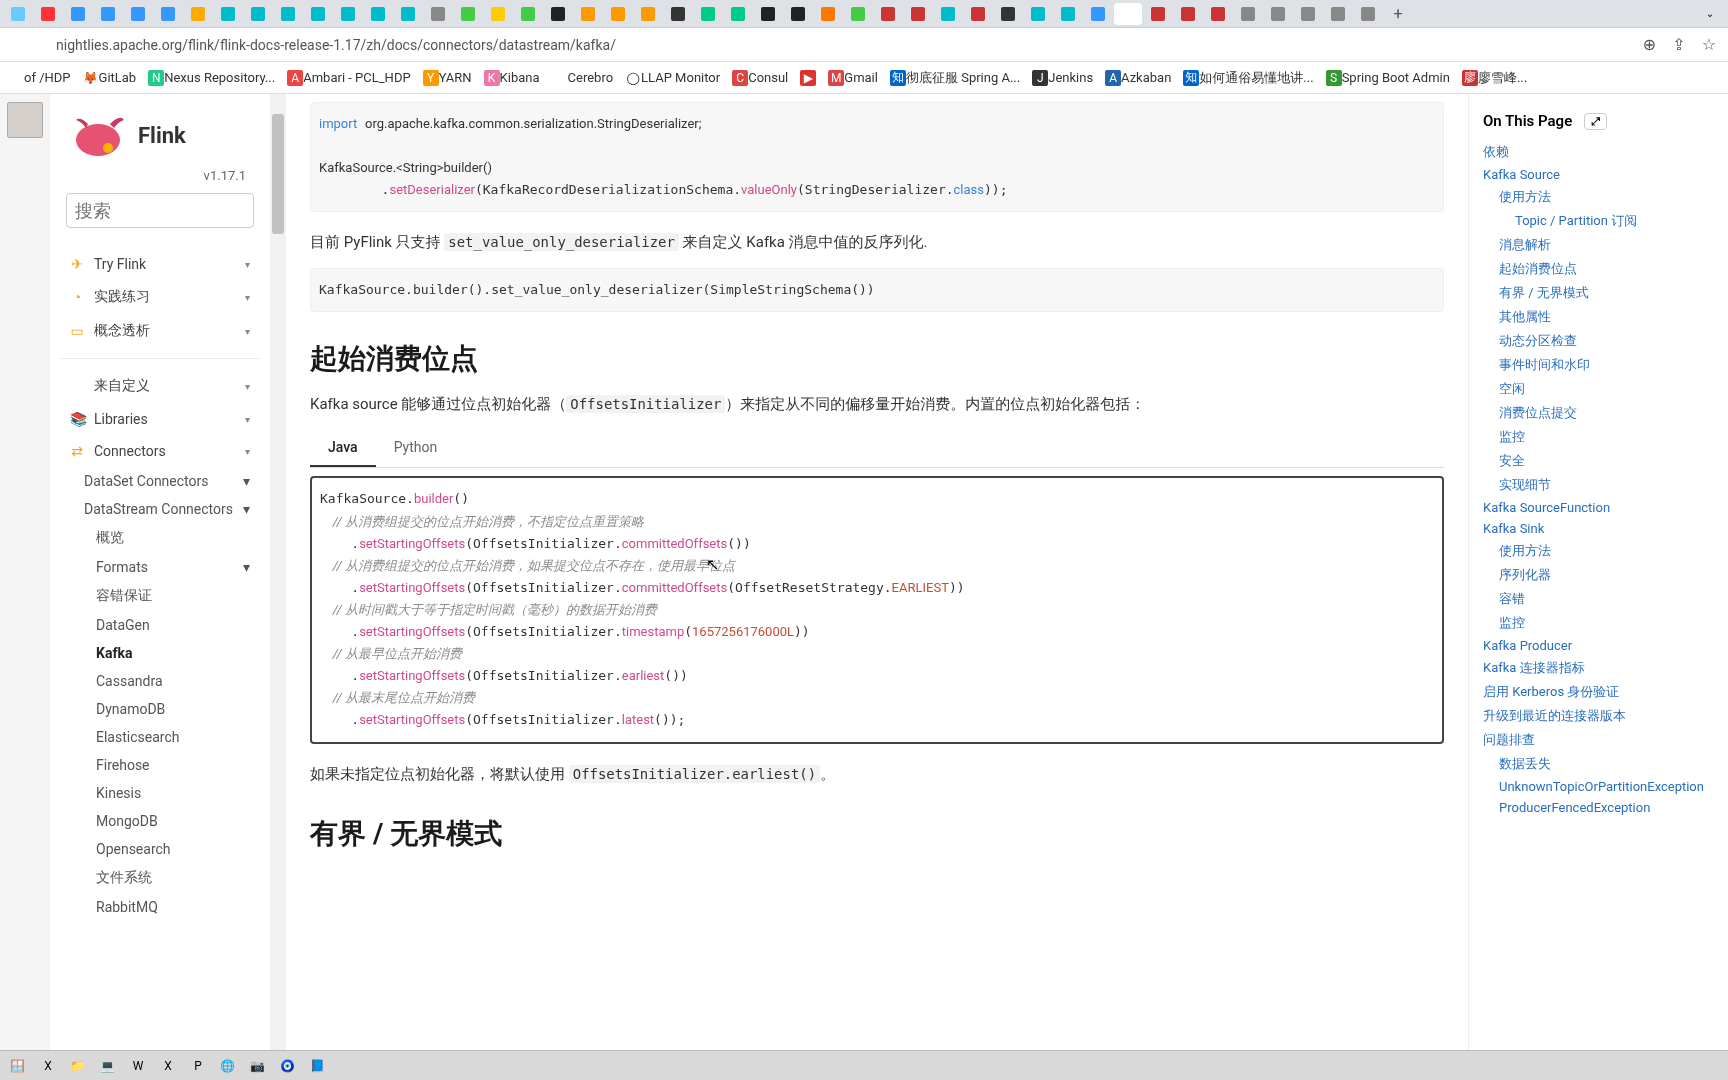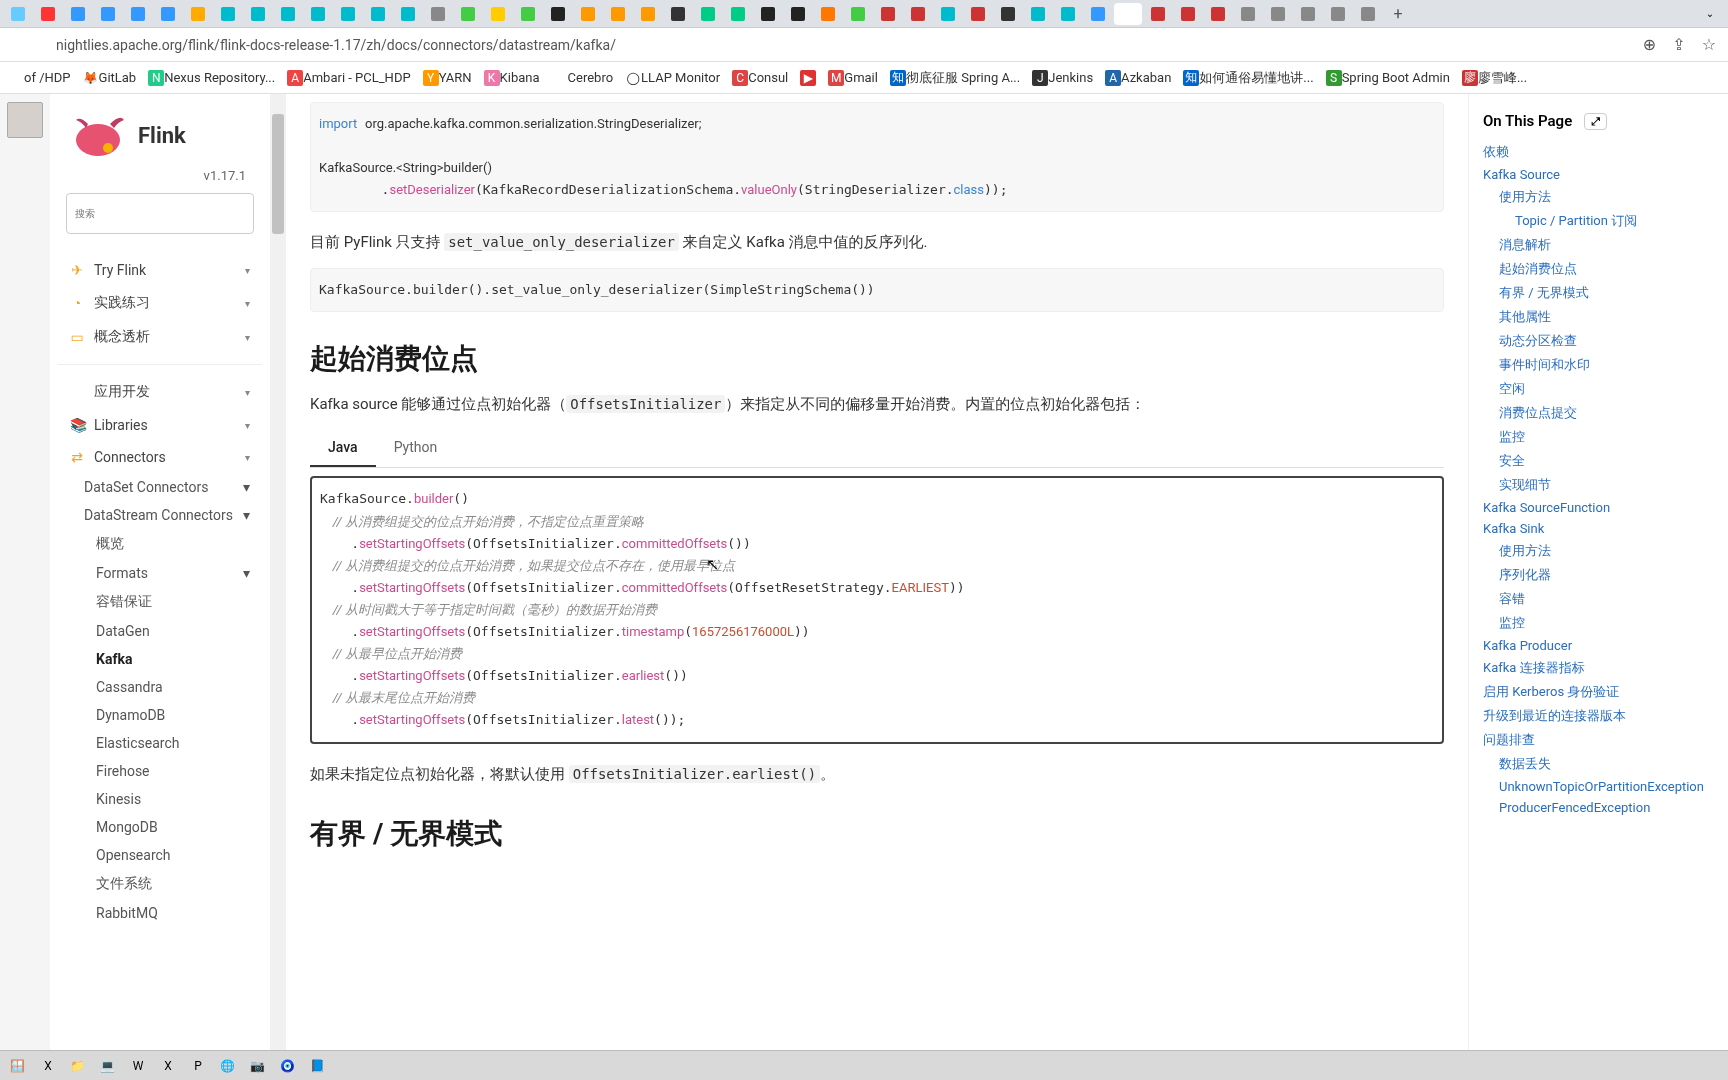--- a/index.html
+++ b/index.html
@@ -19,21 +19,21 @@
 .thumb { width:36px; height:36px; background:#d5d0cb; border-radius:2px; border:1px solid #aaa; }
 .sidebar { width:220px; background:#fff; padding:16px 8px; overflow-y:auto; position:relative; }
 .scroll-gutter{ width:16px; background:#f1f1f1; position:relative; }
 .scroll-thumb{ position:absolute; left:2px; right:2px; top:20px; height:120px; background:#c1c1c1; border-radius:3px; }
 .logo-row { display:flex; align-items:center; gap:8px; margin:0 8px 8px 12px; }
 .logo-img { width:60px; height:50px; position:relative; }
 .logo-img svg { width:100%; height:100%; }
 .logo-text { font-size:22px; font-weight:700; color:#333; }
 .version { text-align:right; color:#666; font-size:13px; padding:0 16px 10px 0; }
 .search { margin:0 8px 20px; }
-.search input { width:100%; padding:14px 8px; border:1px solid #ccc; border-radius:4px; font-size:10px; }
+.search input { width:100%; padding:6px 8px; border:1px solid #ccc; border-radius:4px; font-size:18px; }
 .navitem { display:flex; align-items:center; justify-content:space-between; padding:8px 12px; font-size:14px; color:#444; cursor:pointer; }
 .navitem .left { display:flex; align-items:center; gap:10px; }
 .navitem .caret { font-size:10px; color:#888; }
 .nav-icon { width:14px; text-align:center; color:#f5a623; }
 .subitem { padding:6px 12px 6px 26px; font-size:14px; color:#555; cursor:pointer; display:flex; justify-content:space-between; }
 .subsub { padding:6px 12px 6px 38px; font-size:14px; color:#555; cursor:pointer; }
 .subsub.active { font-weight:700; color:#222; }
 .hr-light { border:none; border-top:1px solid #eee; margin:10px 0; }
 .content { flex:1; padding:0 24px 24px; overflow-y:auto; font-size:15px; color:#333; }
 pre { background:#f7f7f7; border:1px solid #eee; border-radius:4px; padding:10px 8px; font-family:SFMono-Regular,Consolas,Menlo,monospace; font-size:13px; line-height:1.7; margin:8px 0 18px; white-space:pre; overflow-x:auto; }
@@ -323,21 +323,21 @@
             <span>概念透析</span>
           </span>
           <span class="caret">▾</span>
         </div>
       </div>
     <hr class="hr-light">
     <div id="devnav">
         <div class="navitem">
           <span class="left">
             <span class="nav-icon"></span>
-            <span>应用开发</span>
+            <span>来自定义</span>
           </span>
           <span class="caret">▾</span>
         </div>
         <div class="navitem">
           <span class="left">
             <span class="nav-icon">📚</span>
             <span>Libraries</span>
           </span>
           <span class="caret">▾</span>
         </div>

